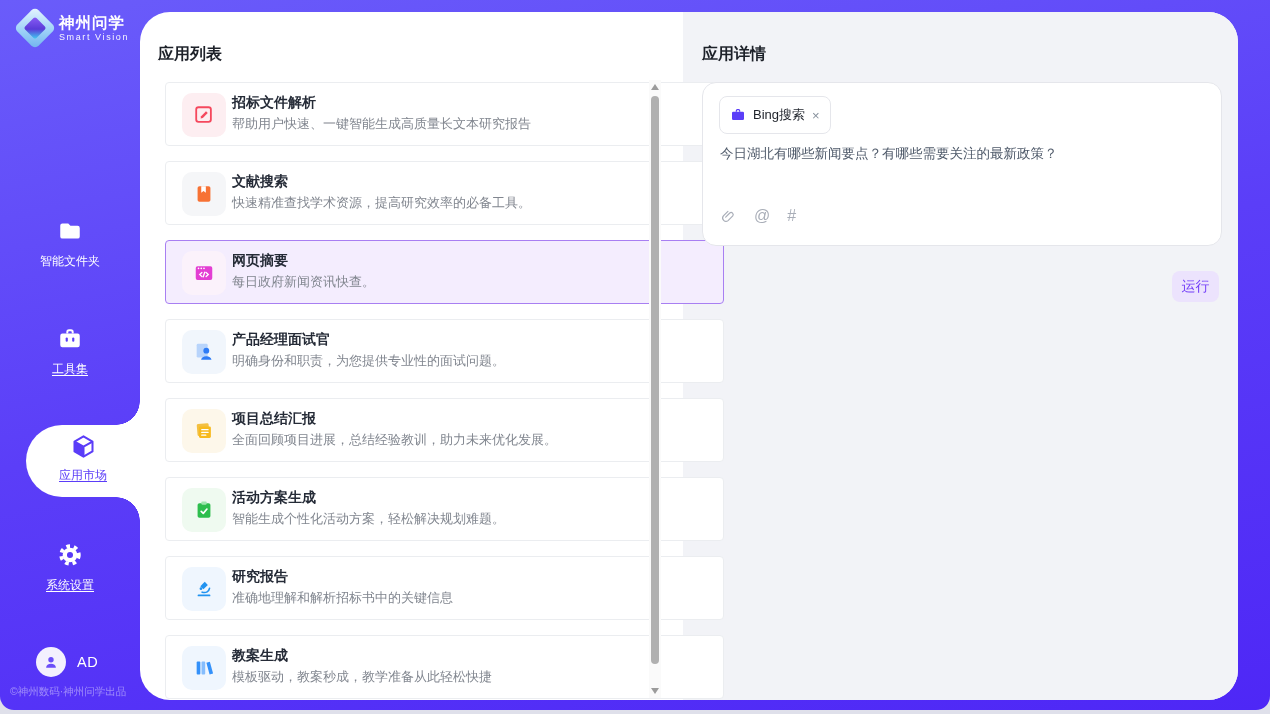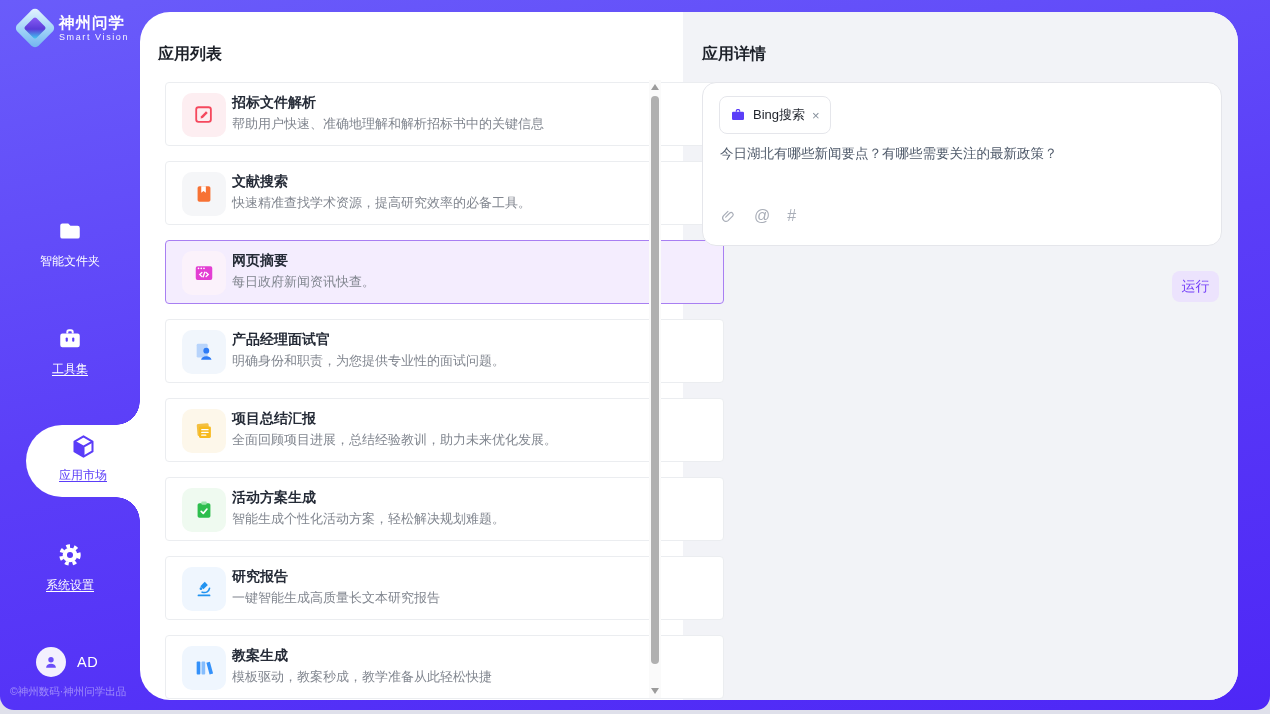--- a/index.html
+++ b/index.html
@@ -170,21 +170,21 @@
     <div class="panel-title detail-title">应用详情</div>
 
     <div class="card" style="top:70px;">
       <div class="tile t1">
         <svg viewBox="0 0 24 24" width="22" height="22">
           <rect x="3.5" y="3.5" width="16" height="16" rx="2.5" fill="none" stroke="#f5485d" stroke-width="2"></rect>
           <path d="M8.3 15.7l2.4-.5 5.4-5.4-1.9-1.9-5.4 5.4z" fill="#f5485d"></path>
         </svg>
       </div>
       <div class="app-name">招标文件解析</div>
-      <div class="app-desc">帮助用户快速、准确地理解和解析招标书中的关键信息</div>
+      <div class="app-desc">帮助用户快速、一键智能生成高质量长文本研究报告</div>
     </div>
 
     <div class="card" style="top:149px;">
       <div class="tile t2">
         <svg viewBox="0 0 24 24" width="22" height="22">
           <rect x="5" y="3.5" width="14" height="17" rx="2" fill="#f77234"></rect>
           <path d="M9 3.5v7l2.5-1.8L14 10.5v-7z" fill="#fff"></path>
         </svg>
       </div>
       <div class="app-name">文献搜索</div>
@@ -244,21 +244,21 @@
     <div class="card" style="top:544px;">
       <div class="tile t7">
         <svg viewBox="0 0 24 24" width="22" height="22">
           <path d="M12.8 4.2l3.4 3.4-4.8 4.8-3.4-3.4z" fill="#2193f0"></path>
           <path d="M10 15.5c4.5 1.2 7.3-.8 8-4.2" fill="none" stroke="#2193f0" stroke-width="1.8" stroke-linecap="round"></path>
           <path d="M6 19h12" stroke="#2193f0" stroke-width="2" stroke-linecap="round"></path>
           <circle cx="8.7" cy="11.7" r="1.5" fill="#2193f0"></circle>
         </svg>
       </div>
       <div class="app-name">研究报告</div>
-      <div class="app-desc">一键智能生成高质量长文本研究报告</div>
+      <div class="app-desc">准确地理解和解析招标书中的关键信息</div>
     </div>
 
     <div class="card" style="top:623px;">
       <div class="tile t8">
         <svg viewBox="0 0 24 24" width="22" height="22">
           <rect x="4" y="5" width="4" height="14" rx="1" fill="#3491fa"></rect>
           <rect x="9.3" y="5" width="4" height="14" rx="1" fill="#85bdfd"></rect>
           <path d="M14.6 6.4l3.8-1.1 3.5 12.6-3.8 1.1z" fill="#3491fa"></path>
         </svg>
       </div>

